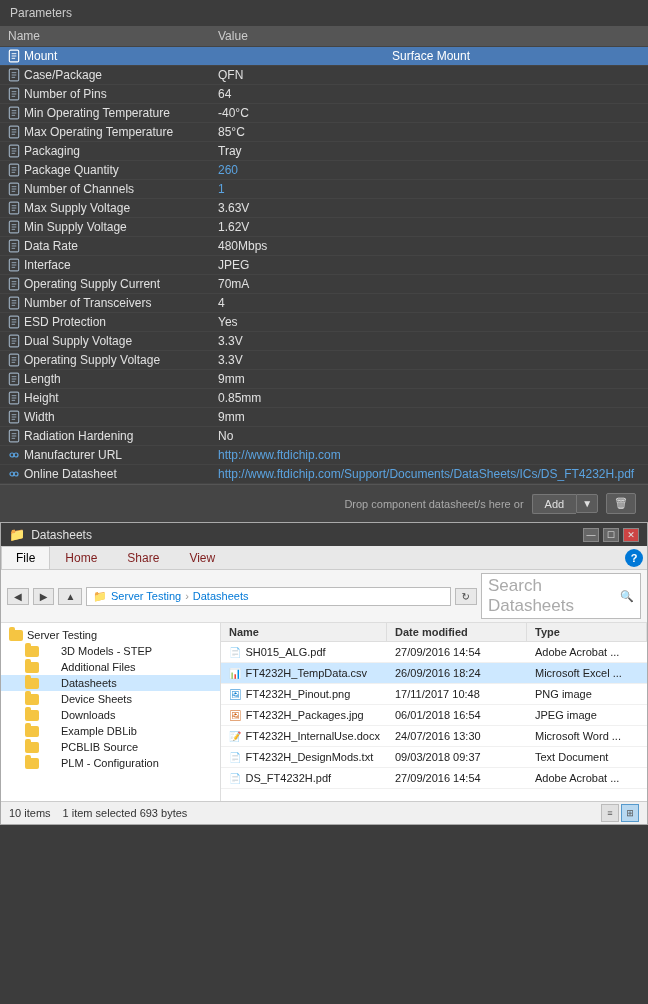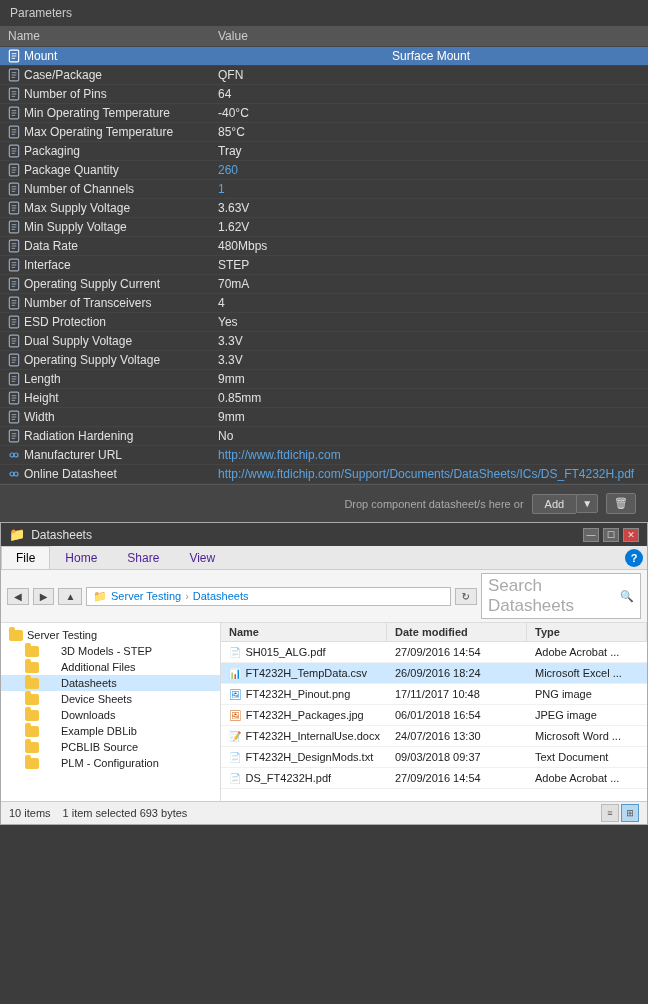--- a/index.html
+++ b/index.html
@@ -159,21 +159,21 @@
       cursor: pointer;
       border: 1px solid transparent;
       border-bottom: none;
     }
     .ribbon-tab.active {
       background: #f5f5f5;
       border-color: #ccc;
       color: #000;
     }
     .ribbon-tab:not(.active) {
-      color: #4c1d95;
+      color: #7f1d1d;
     }
     .ribbon-right {
       margin-left: auto;
       display: flex;
       align-items: center;
       padding-right: 4px;
     }
     .ribbon-help-btn {
       width: 18px;
       height: 18px;
@@ -525,21 +525,21 @@
             <div class="cell-inner">
               <svg width="12" height="14" viewBox="0 0 10 12" fill="none" xmlns="http://www.w3.org/2000/svg">
       <rect x="1" y="1" width="8" height="10" rx="1" stroke="#9ab" stroke-width="1" fill="none"></rect>
       <line x1="3" y1="4" x2="7" y2="4" stroke="#9ab" stroke-width="0.8"></line>
       <line x1="3" y1="6" x2="7" y2="6" stroke="#9ab" stroke-width="0.8"></line>
       <line x1="3" y1="8" x2="6" y2="8" stroke="#9ab" stroke-width="0.8"></line>
     </svg>
               <span class="name-text">Interface</span>
             </div>
           </td>
-          <td class="value-cell">STEP</td>
+          <td class="value-cell">JPEG</td>
         </tr>
         <tr class="params-row">
           <td class="name-cell">
             <div class="cell-inner">
               <svg width="12" height="14" viewBox="0 0 10 12" fill="none" xmlns="http://www.w3.org/2000/svg">
       <rect x="1" y="1" width="8" height="10" rx="1" stroke="#9ab" stroke-width="1" fill="none"></rect>
       <line x1="3" y1="4" x2="7" y2="4" stroke="#9ab" stroke-width="0.8"></line>
       <line x1="3" y1="6" x2="7" y2="6" stroke="#9ab" stroke-width="0.8"></line>
       <line x1="3" y1="8" x2="6" y2="8" stroke="#9ab" stroke-width="0.8"></line>
     </svg>

